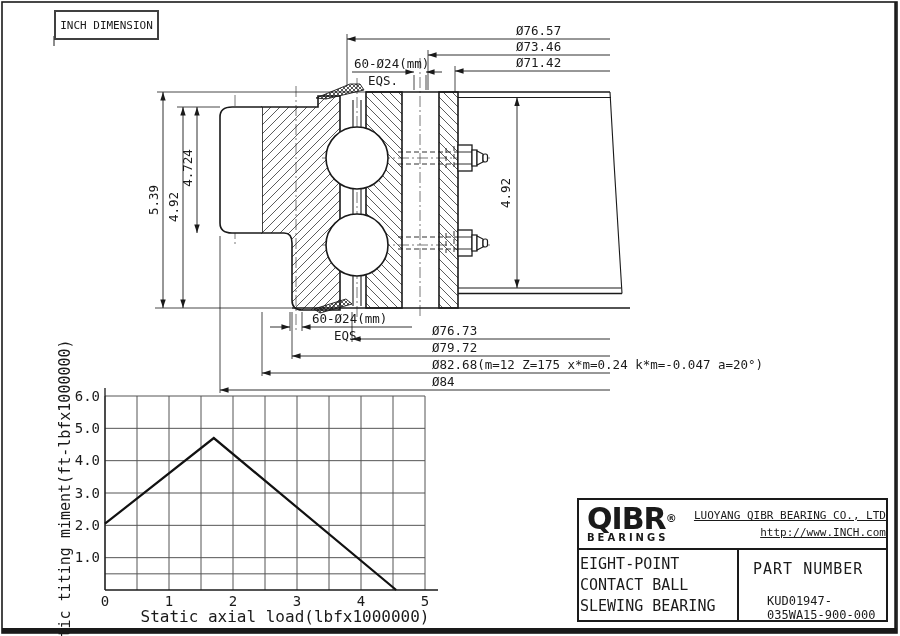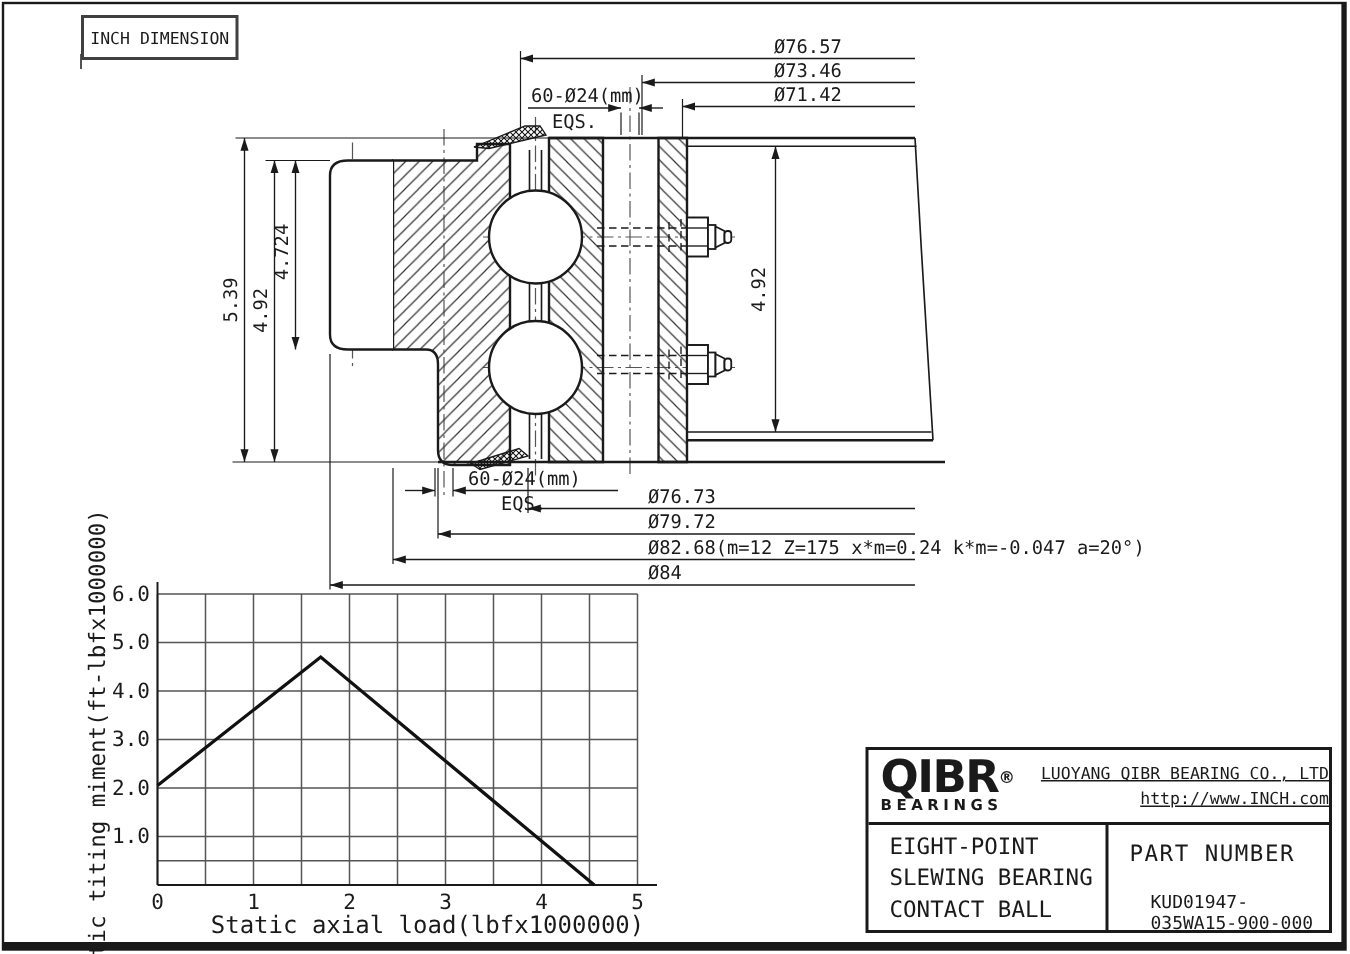--- a/index.html
+++ b/index.html
@@ -13,21 +13,21 @@
   
   #title-block{left:577px;top:498px;width:311px;height:124px;border:2px solid #1a1a1a;box-sizing:border-box;}
   #tb-top{height:50px;border-bottom:2px solid #1a1a1a;box-sizing:border-box;display:flex;align-items:center;}
   #tb-logo{width:96px;padding-left:8px;}
   #logo-word{font-family:"DejaVu Sans", sans-serif;font-weight:bold;font-size:30px;line-height:26px;letter-spacing:-1px;}
   #logo-reg{font-size:11px;vertical-align:top;}
   #logo-sub{font-family:"DejaVu Sans", sans-serif;font-weight:bold;font-size:10px;letter-spacing:3px;}
   #tb-company{flex:1;text-align:right;font-size:11px;line-height:17px;text-decoration:underline;}
   #tb-bottom{display:flex;height:72px;}
   #tb-product{width:160px;border-right:2px solid #1a1a1a;box-sizing:border-box;
-              font-size:15px;line-height:21px;padding:4px 0 0 14px;}
+              font-size:15px;line-height:21px;padding:4px 0 0 1px;}
   #tb-part{flex:1;position:relative;}
   #part-label{position:absolute;left:14px;top:10px;font-size:15px;letter-spacing:1px;}
   #part-number{position:absolute;left:8px;top:44px;font-size:12px;margin-left:20px;}
 </style>
 </head>
 <body>
 
 <div id="page">
 
 <svg id="dwg" class="abs" style="left:0;top:0" width="900" height="636" viewBox="0 0 900 636">
@@ -231,22 +231,22 @@
       <div id="logo-sub">BEARINGS</div>
     </div>
     <div id="tb-company">
       <div>LUOYANG QIBR BEARING CO., LTD</div>
       <div>http://www.INCH.com</div>
     </div>
   </div>
   <div id="tb-bottom">
     <div id="tb-product">
       <div>EIGHT-POINT</div>
+      <div>CONTACT BALL</div>
       <div>SLEWING BEARING</div>
-      <div>CONTACT BALL</div>
     </div>
     <div id="tb-part">
       <div id="part-label">PART NUMBER</div>
       <div id="part-number">KUD01947-035WA15-900-000</div>
     </div>
   </div>
 </div>
 
 </div>
 

